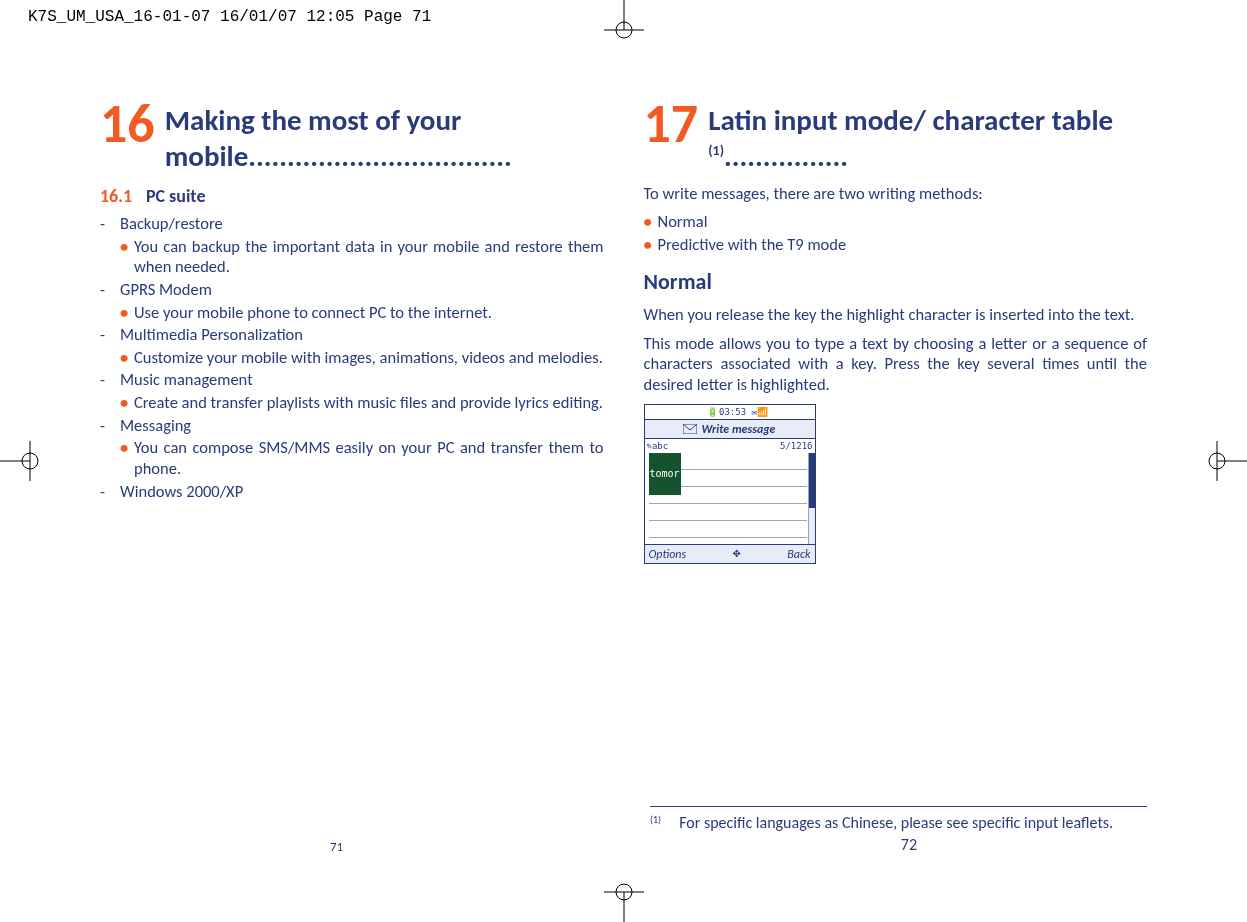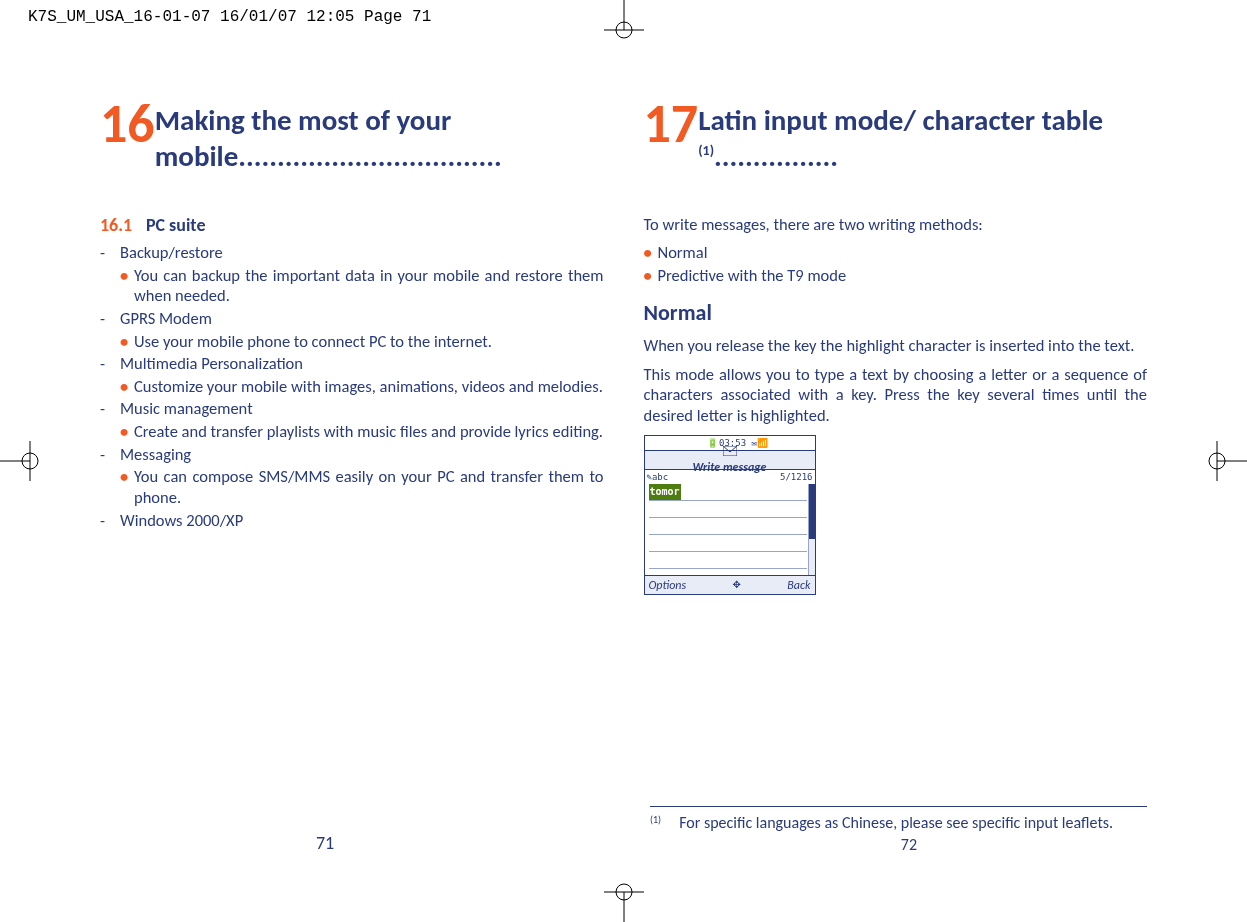--- a/index.html
+++ b/index.html
@@ -54,21 +54,22 @@
     gap: 40px;
   }
   .col {
     flex: 1;
     font-size: 16.5px;
     line-height: 1.25;
   }
   .chapter-head {
     display: flex;
     align-items: flex-start;
-    margin-bottom: 39px;
+    gap: 10px;
+    margin-bottom: 8px;
   }
   .chapter-num {
     font-size: 54px;
     font-weight: bold;
     color: #f15a22;
     line-height: 0.9;
   }
   .chapter-title {
     font-size: 29px;
     font-weight: bold;
@@ -166,21 +167,20 @@
     border-bottom: 1px solid #2a3b7c;
     display: flex;
     align-items: center;
     justify-content: center;
     height: 18px;
     font-weight: bold;
     font-style: italic;
     font-size: 12px;
     color: #2a3b7c;
     gap: 4px;
-    flex-direction: column;
   }
   .ps-inforow {
     height: 14px;
     display:flex;
     justify-content: space-between;
     padding: 0 2px;
     font-family: monospace;
     font-size: 9px;
     align-items: center;
   }
@@ -191,25 +191,24 @@
   }
   .ps-line {
     border-bottom: 1px solid #9aa4c8;
     height: 16px;
     font-family: monospace;
     font-size: 10px;
     line-height: 16px;
     margin-right: 8px;
   }
   .ps-highlight {
-    background: #4d7c0f;
+    background: #14532d;
     color: #fff;
     display:inline-block;
-    padding: 0 1px;
-    font-weight: bold;
+    padding: 13px 1px;
   }
   .ps-scroll {
     position: absolute;
     right: 0;
     top: 0;
     bottom: 0;
     width: 6px;
     background: #e8ecf6;
     border-left: 1px solid #9aa4c8;
   }
@@ -250,22 +249,22 @@
     display: flex;
     font-size: 16px;
     gap: 18px;
   }
   .footnote .fsup {
     font-size: 10px;
   }
   .pagenum-left {
     position: absolute;
     bottom: 68px;
-    left: 316px;
-    font-size: 18px;
+    left: 330px;
+    font-size: 13px;
   }
   .pagenum-right {
     position: absolute;
     bottom: 68px;
     right: 330px;
     font-size: 16px;
   }
   .envelope-icon svg { display:block; }
 </style>
 </head>

